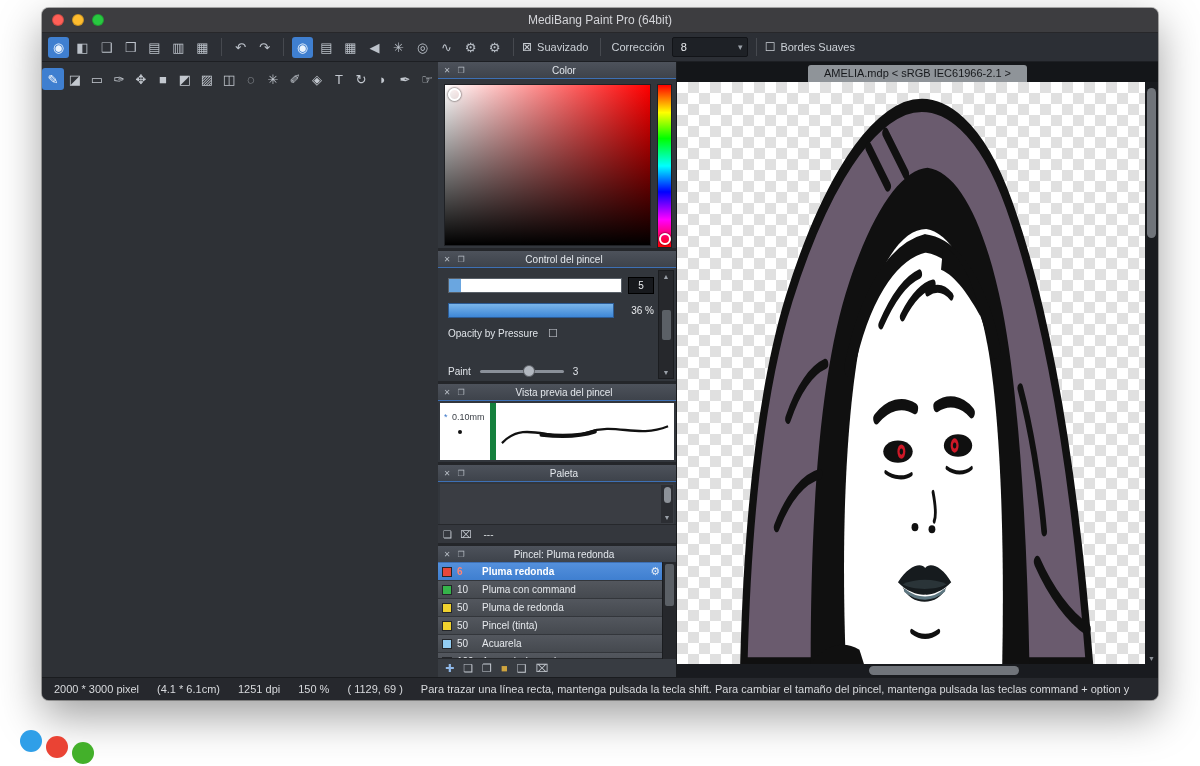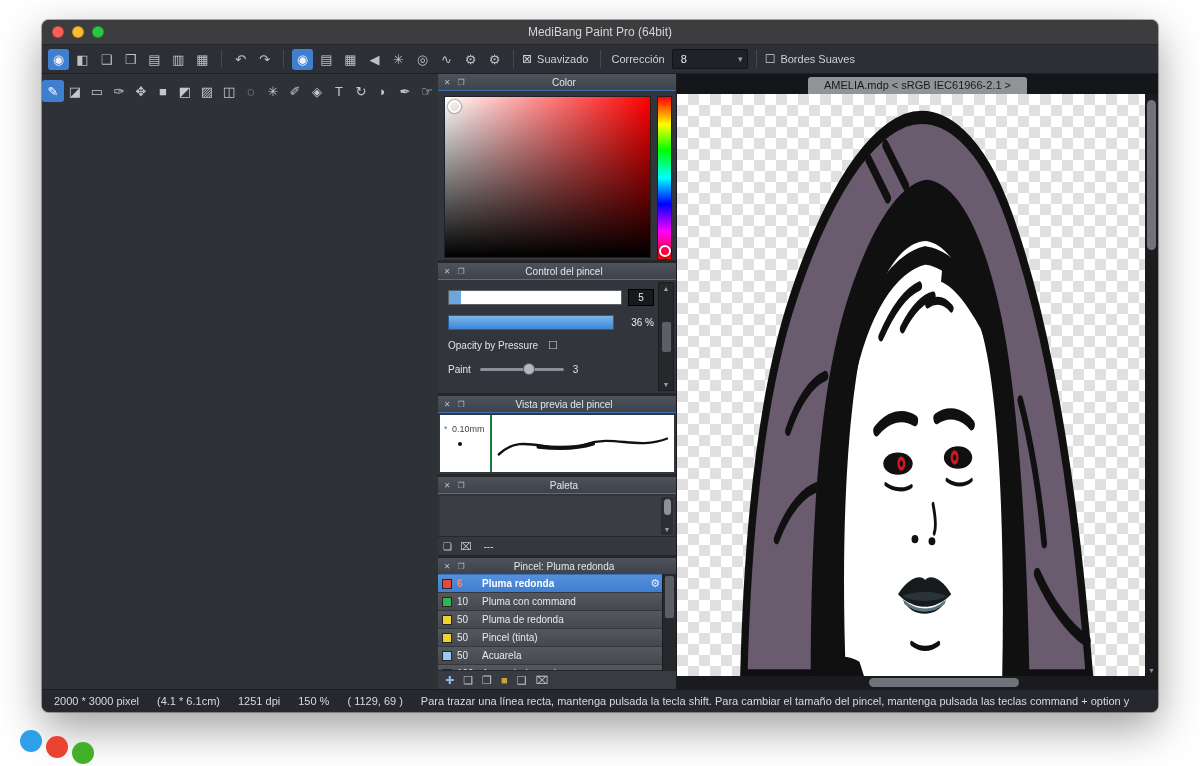--- a/index.html
+++ b/index.html
@@ -1,20 +1,20 @@
 <!DOCTYPE html>
 <html style="--accent: #3f7fd0; --hood: #6a5b6e; --eye: #cf1827; --traffic_red: #ff5f57; --traffic_yellow: #febc2e; --traffic_green: #28c840;"><head>
 <meta charset="utf-8">
 <style>
   html,body{margin:0;padding:0}
   body{width:1200px;height:766px;background:#ffffff;font-family:"Liberation Sans","DejaVu Sans",sans-serif;overflow:hidden;position:relative;-webkit-font-smoothing:antialiased}
   .repeat{display:contents}
 
   
-  .window{position:absolute;left:42px;top:20px;width:1116px;height:692px;border-radius:7px;overflow:hidden;
+  .window{position:absolute;left:42px;top:8px;width:1116px;height:692px;border-radius:7px;overflow:hidden;
           box-shadow:0 16px 44px rgba(0,0,0,.38),0 0 0 1px rgba(0,0,0,.30);display:flex;flex-direction:column;background:#2e3136}
   .titlebar{height:24px;background:#3d3d40;border-bottom:1px solid #27272a;display:flex;align-items:center;justify-content:center;position:relative;flex:0 0 auto}
   .title{font-size:12px;color:#d3d4d8}
   .lights{position:absolute;left:10px;top:0;bottom:0;display:flex;align-items:center;gap:8px}
   .light{width:12px;height:12px;border-radius:50%;border:1px solid rgba(0,0,0,.2);box-sizing:border-box}
   .light.red{background:var(--traffic_red)} .light.yellow{background:var(--traffic_yellow)} .light.green{background:var(--traffic_green)}
 
   
   .toolbar{height:28px;background:#2c2f35;border-bottom:1px solid #1d1f23;display:flex;align-items:center;padding:0 6px;gap:3px;flex:0 0 auto;overflow:hidden}
   .ticon{width:21px;height:21px;border-radius:3px;display:flex;align-items:center;justify-content:center;color:#bcc2ca;font-size:13px;flex:0 0 auto}
@@ -58,33 +58,33 @@
 
   
   .panel-ctrl{height:130px}
   .ctrl-body{flex:1;position:relative;padding:9px 22px 4px 10px}
   .crow{display:flex;align-items:center;margin-bottom:9px}
   .track1{flex:1;height:13px;background:#fff;border:1px solid #596068;position:relative}
   .track1 .fill{position:absolute;left:0;top:0;bottom:0;width:7%;background:#6aa6e0}
   .valbox{width:24px;height:15px;background:#17191d;border:1px solid #000;color:#e9ebee;font-size:10px;display:flex;align-items:center;justify-content:center;margin-left:6px;flex:0 0 auto}
   .track2{flex:1;height:13px;background:linear-gradient(#7ab5ea,#3e87d6);border:1px solid #2c5c96}
   .pctlabel{font-size:10px;color:#e9ebee;margin-left:6px;width:34px;text-align:right;flex:0 0 auto}
-  .optrow{font-size:10px;color:#dfe3e8;display:flex;align-items:center;gap:10px;margin-bottom:12px}
+  .optrow{font-size:10px;color:#dfe3e8;display:flex;align-items:center;gap:10px;margin-bottom:26px}
   .optrow .cb{font-size:11px}
   .oozerow{display:flex;align-items:center;gap:9px;font-size:10px;color:#dfe3e8}
   .slider{position:relative;width:84px;height:3px;background:#8a9099;border-radius:2px}
   .sthumb{position:absolute;left:52%;top:-5px;width:12px;height:12px;border-radius:50%;background:#b2b8c0;border:1px solid #5c6066;box-sizing:border-box}
   .vscroll-mini{position:absolute;right:2px;top:2px;bottom:2px;width:14px;background:#26282c;border:1px solid #1b1d20;display:flex;flex-direction:column;align-items:center;justify-content:space-between;padding:2px 0}
   .vscroll-mini .arr{font-size:7px;color:#9aa0a8}
   .vscroll-mini .mthumb{width:9px;height:30px;background:#5b6066;border-radius:2px}
 
   
   .panel-preview{height:78px}
   .preview-body{flex:1;background:#fff;margin:2px;display:flex;min-height:0}
-  .pv-left{width:46px;border-right:2px solid #15803d;padding:3px 0 12px 4px;position:relative;flex:0 0 auto}
+  .pv-left{width:46px;border-right:6px solid #15803d;padding:3px 0 12px 4px;position:relative;flex:0 0 auto}
   .pv-size{font-size:9px;color:#3a3f46}
   .pv-ast{color:#3a76c8;font-size:9px}
   .pv-dot{position:absolute;left:18px;top:27px;width:4px;height:4px;background:#111;border-radius:50%}
   .pv-stroke{flex:1}
   .pv-stroke svg{width:100%;height:100%;display:block}
 
   
   .panel-palette{height:78px}
   .pal-body{flex:1;background:#3a3d43;margin:2px 2px 0 2px;position:relative;min-height:0}
   .pal-scroll{position:absolute;right:1px;top:1px;bottom:1px;width:12px;background:#2c2e33;display:flex;flex-direction:column;align-items:center;justify-content:space-between;padding:2px 0}

